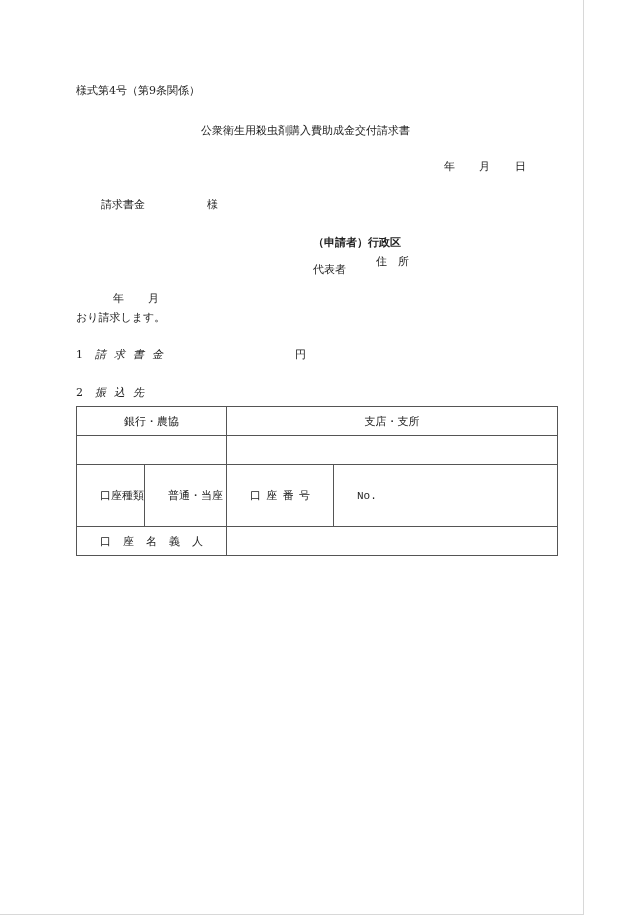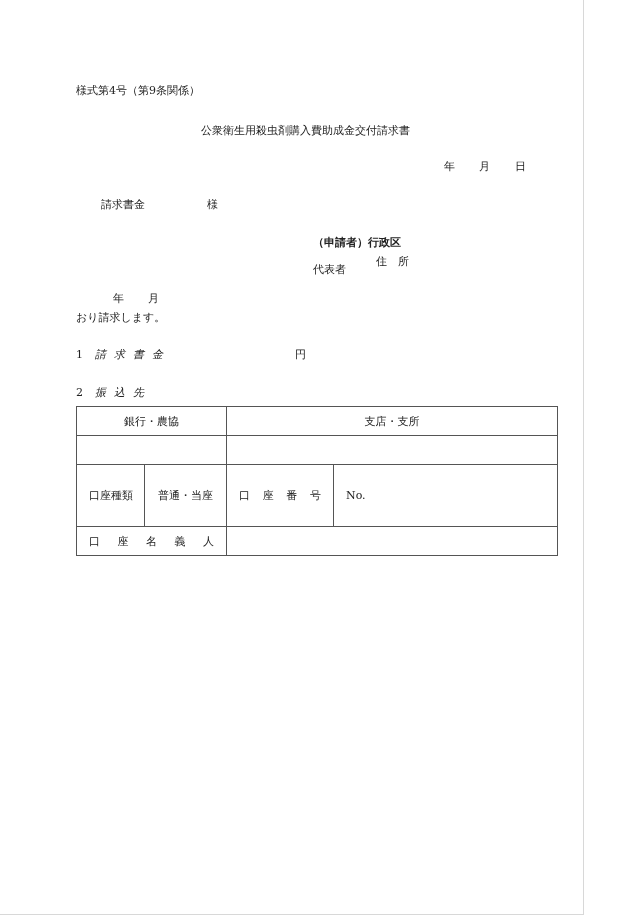--- a/index.html
+++ b/index.html
@@ -9,21 +9,21 @@
     color:#222; font-size:11px;
   }
   .page { position:absolute; left:0; top:0; width:584px; height:915px; border-right:1px solid #d8d8d8; border-bottom:1px solid #d8d8d8; box-sizing:border-box; }
   .t { position:absolute; white-space:nowrap; line-height:14px; }
   .sp { letter-spacing:8px;font-style:italic; }
   table.tbl {
     position:absolute; left:76px; top:406px; width:481px; border-collapse:collapse;
     table-layout:fixed;
   }
   table.tbl td {
-    border:1px solid #555; padding:0 12px; font-size:11px; white-space:nowrap; overflow:hidden;
+    border:1px solid #555; padding:0 23px; font-size:11px; white-space:nowrap; overflow:hidden;font-family:Liberation Mono, monospace;
   }
   .c { text-align:center; }
   .jst { display:flex; justify-content:space-between; }
 </style>
 </head>
 <body>
 
 <div class="page">
 
   <div class="t" style="left:76px; top:84px;">様式第4号（第9条関係）</div>

